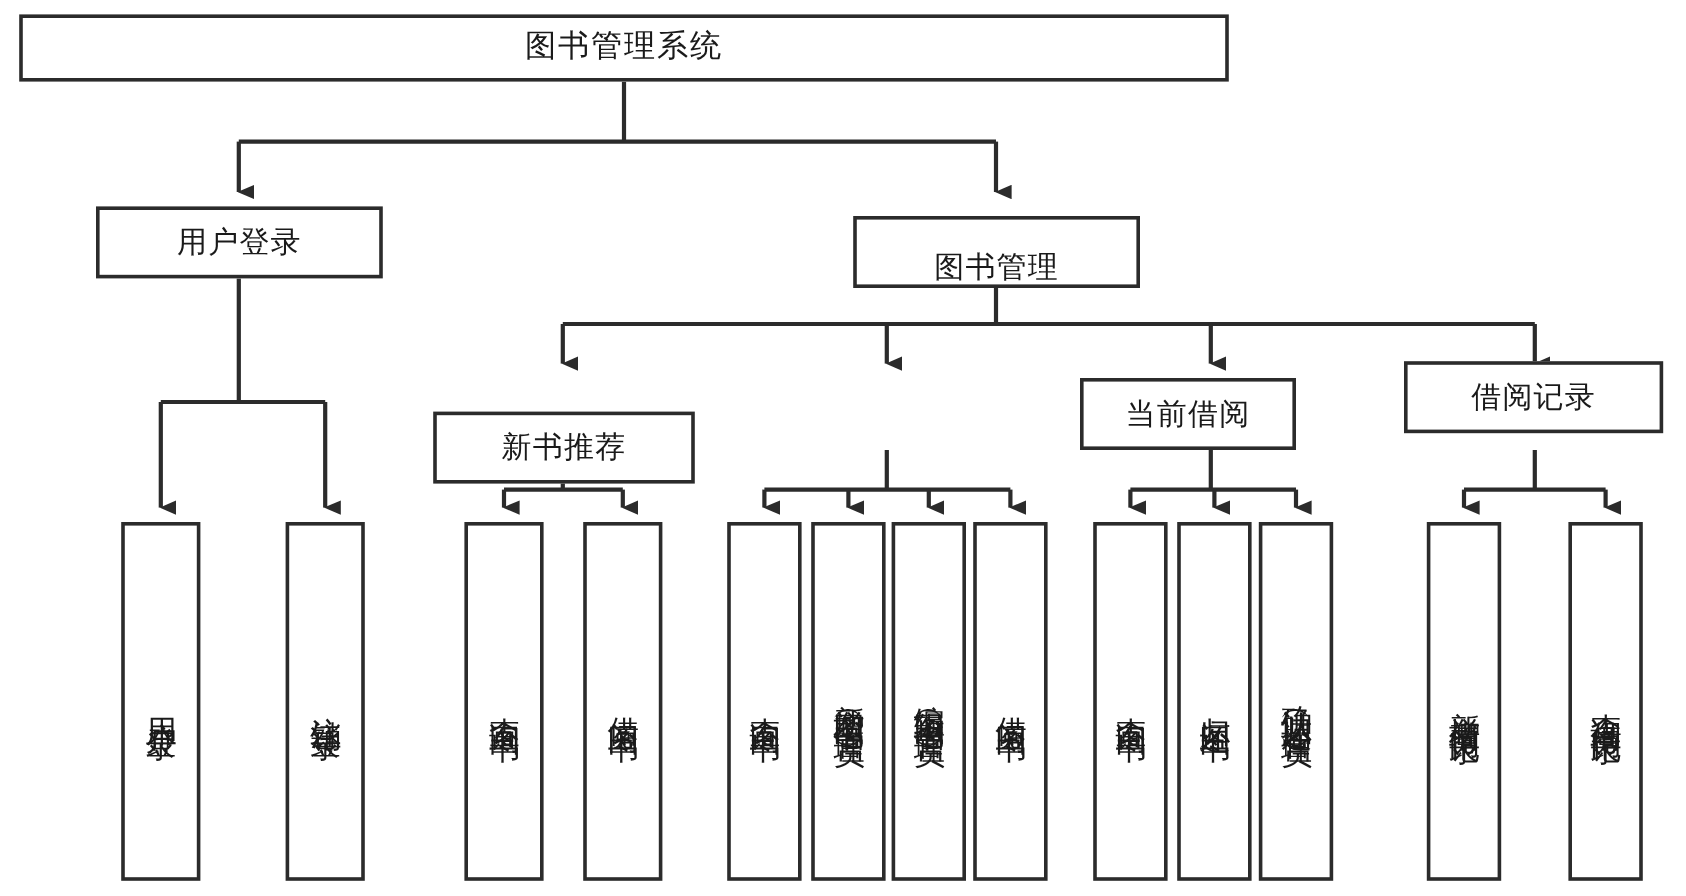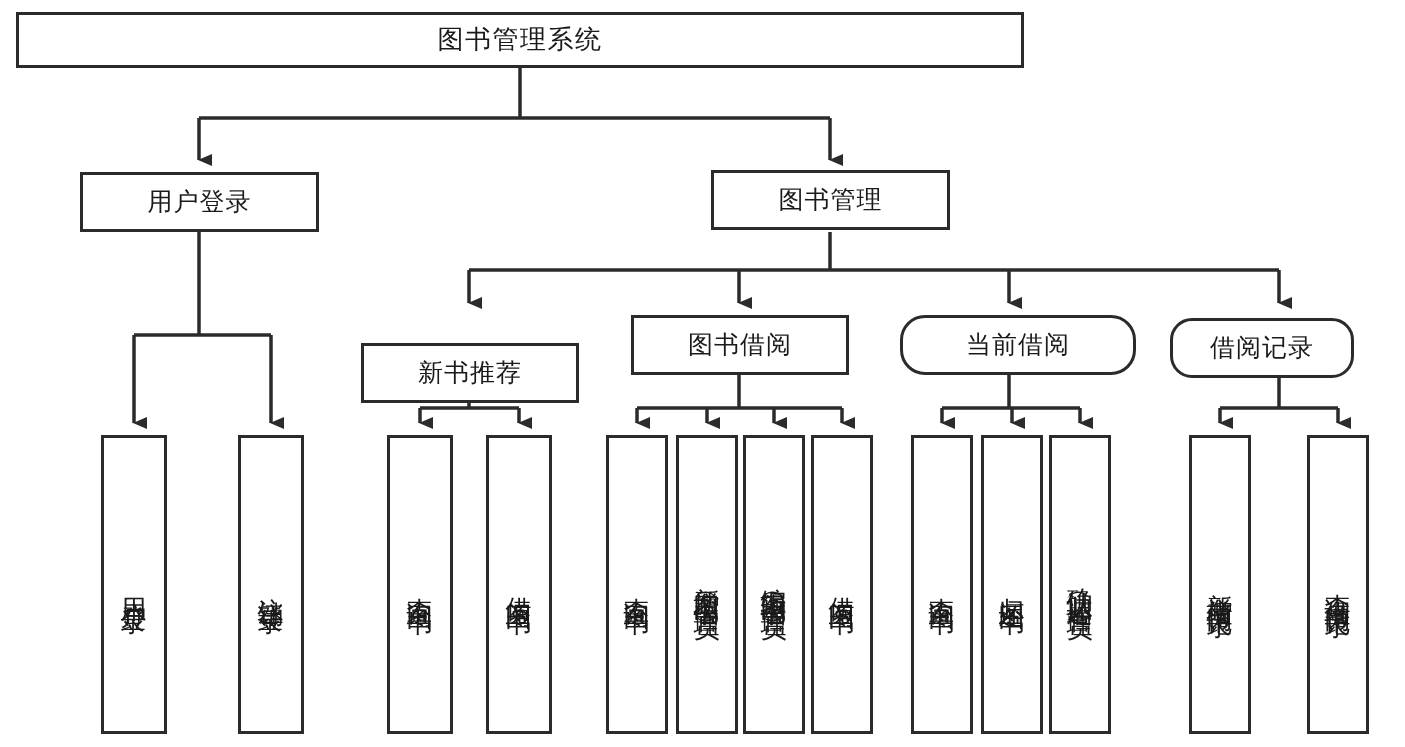--- a/index.html
+++ b/index.html
@@ -131,34 +131,31 @@
     </g>
   </svg>
 
   <div class="node h root" style="left:16px; top:12px; width:1008px; height:56px;">
     <span class="lbl">图书管理系统</span>
   </div>
 
   <div class="node h" style="left:80px; top:172px; width:239px; height:60px;">
     <span class="lbl">用户登录</span>
   </div>
-  <div class="node h" style="left:711px; top:170px; width:239px; height:60px;">
+  <div class="node h" style="left:711px; top:180px; width:239px; height:60px;align-items:flex-end;">
     <span class="lbl">图书管理</span>
   </div>
 
   <div class="node h" style="left:361px; top:315px; width:218px; height:60px;margin-top:28px;">
     <span class="lbl">新书推荐</span>
   </div>
-  <div class="node h" style="left:631px; top:315px; width:218px; height:60px;">
-    <span class="lbl">图书借阅</span>
-  </div>
-  <div class="node h" style="left:900px; top:315px; width:236px; height:60px;border-radius:25px;">
+  <div class="node h" style="left:900px; top:315px; width:180px; height:60px;">
     <span class="lbl">当前借阅</span>
   </div>
-  <div class="node h" style="left:1170px; top:318px; width:184px; height:60px;border-radius:22px;">
+  <div class="node h" style="left:1170px; top:301px; width:216px; height:60px;">
     <span class="lbl">借阅记录</span>
   </div>
 
   <div class="node v" style="left:101px; top:435px; width:66px; height:299px;">
     <span class="lbl">用户登录</span>
   </div>
   <div class="node v" style="left:238px; top:435px; width:66px; height:299px;">
     <span class="lbl">注销登录</span>
   </div>
 

